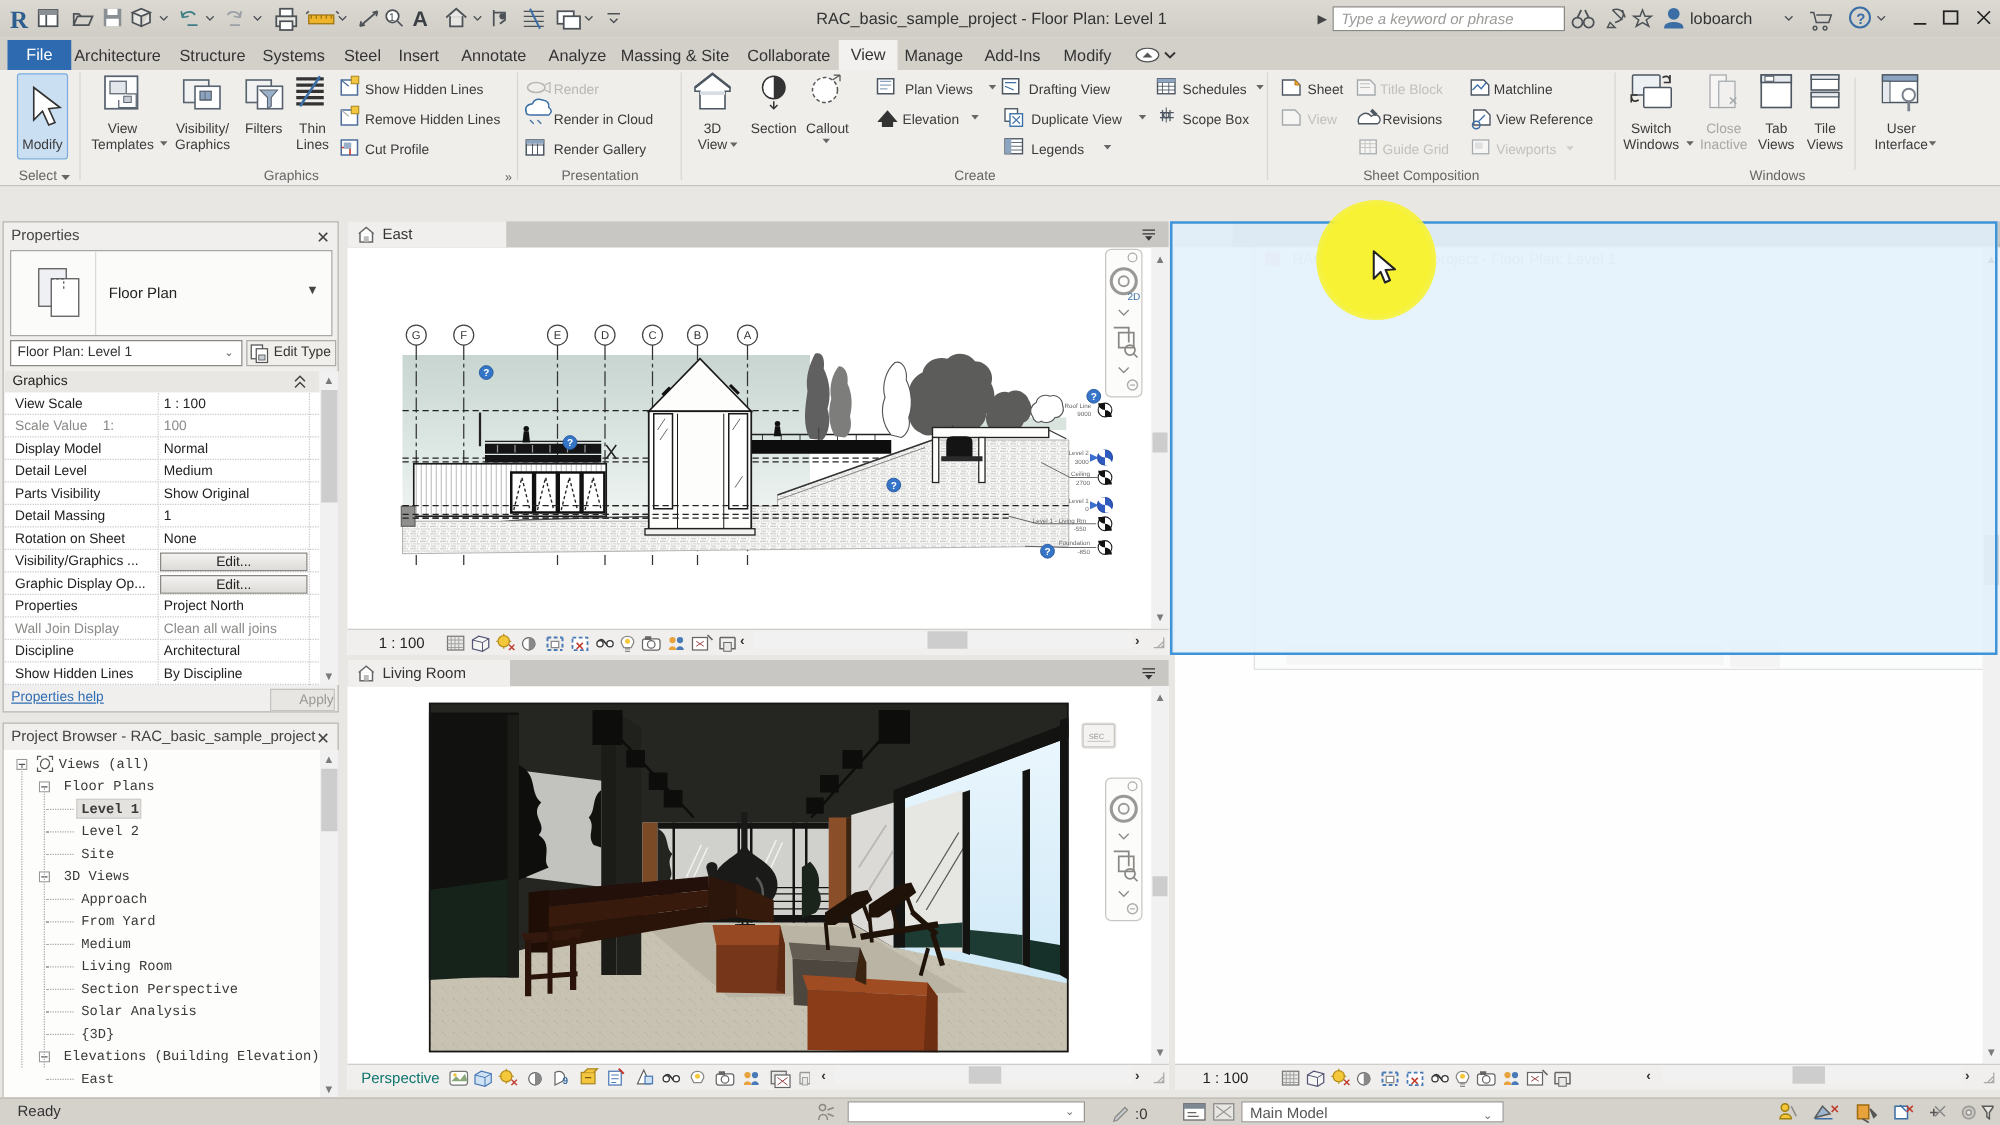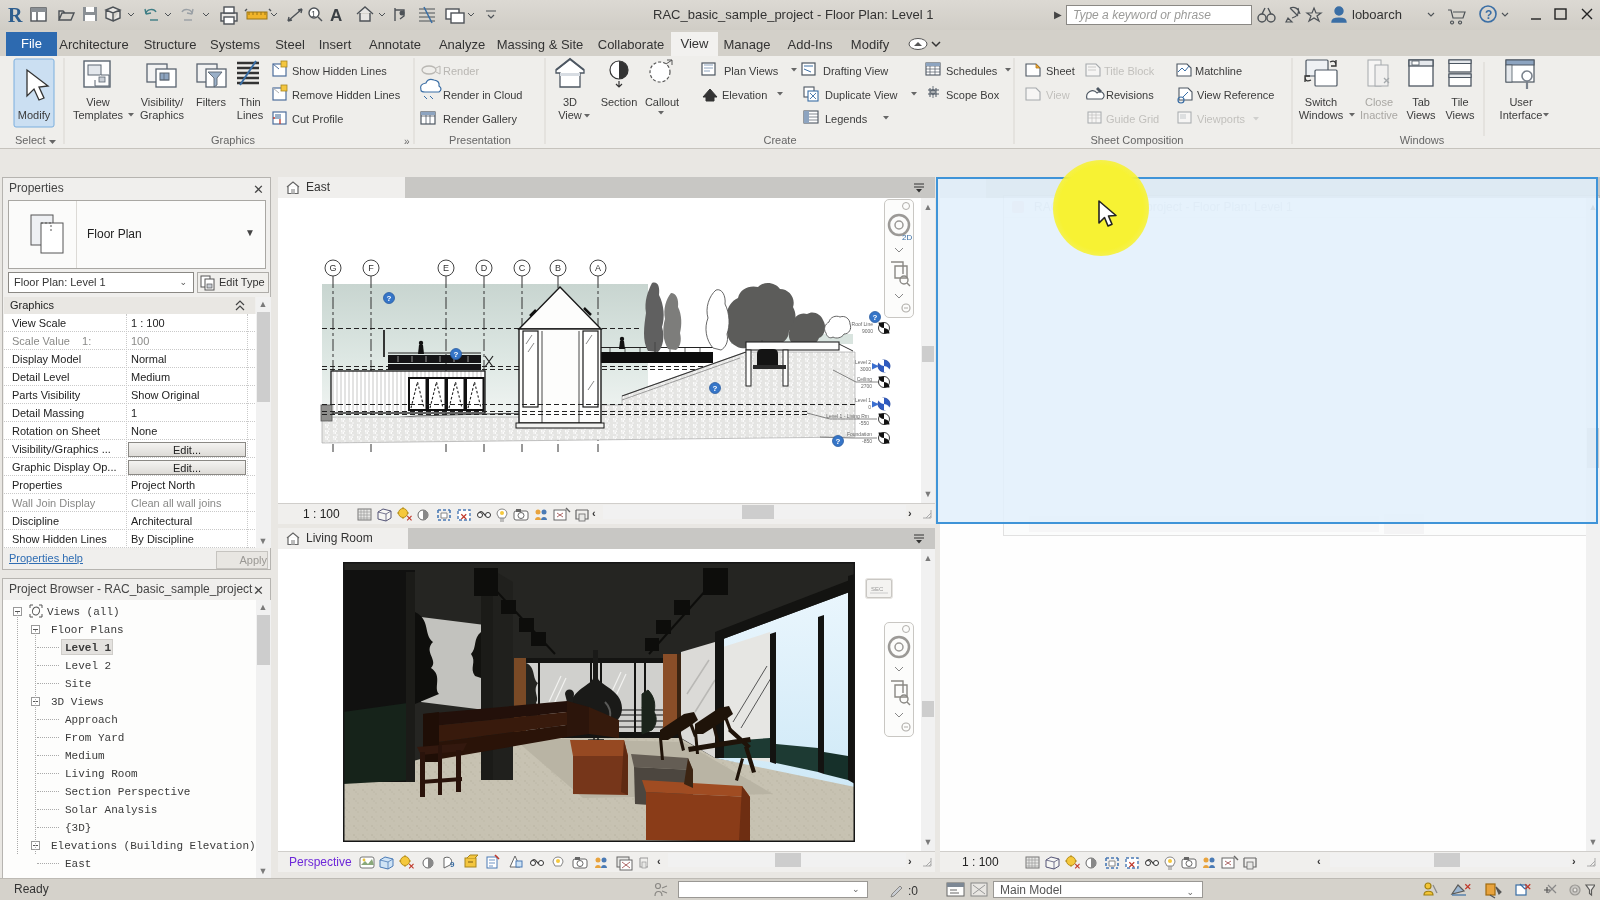--- a/index.html
+++ b/index.html
@@ -932,21 +932,21 @@
 <circle cx="21" cy="104" r="4" fill="none" stroke="#b0aeaa" stroke-width="1.2"></circle>
         <path d="M19 104 h4" stroke="#b0aeaa"></path>
 </svg>
 </div>
 <div class="abs sbv" style="left:643px;top:21px;width:14px;height:302px">
 <div class="sbarrow" style="top:2px">▲</div>
 <div class="sbthumb" style="left:1px;top:152px;width:12px;height:16px"></div>
 <div class="sbarrow" style="bottom:2px">▼</div>
 </div>
 <div class="vcbar">
-<span class="abs" style="left:11px;top:3px;color:#6d28d9">Perspective</span>
+<span class="abs" style="left:11px;top:3px;color:#0f766e">Perspective</span>
 <svg class="abs" style="left:80px;top:2px" width="290" height="17" viewBox="0 0 290 17">
 <rect x="2" y="3" width="14" height="11" rx="2" fill="#fff" stroke="#777"></rect>
         <path d="M3 11 l4 -4 3 3 4 -5 2 6 z" fill="#8aa87a"></path>
         <circle cx="6" cy="6" r="1.4" fill="#e8c23a"></circle>
 <g transform="translate(20 0)">
           <path d="M2 6 l5 -3 8 2 v7 l-5 3 -8 -2 z" fill="#cfe3f5" stroke="#4a7ab5" stroke-width="1"></path>
           <path d="M2 6 l8 2 5 -3 M10 8 v7" stroke="#4a7ab5" stroke-width="0.8" fill="none"></path>
         </g>
 <g transform="translate(42 0)">
           <circle cx="5" cy="7" r="4.5" fill="#f5c83c" stroke="#b8901c"></circle>

